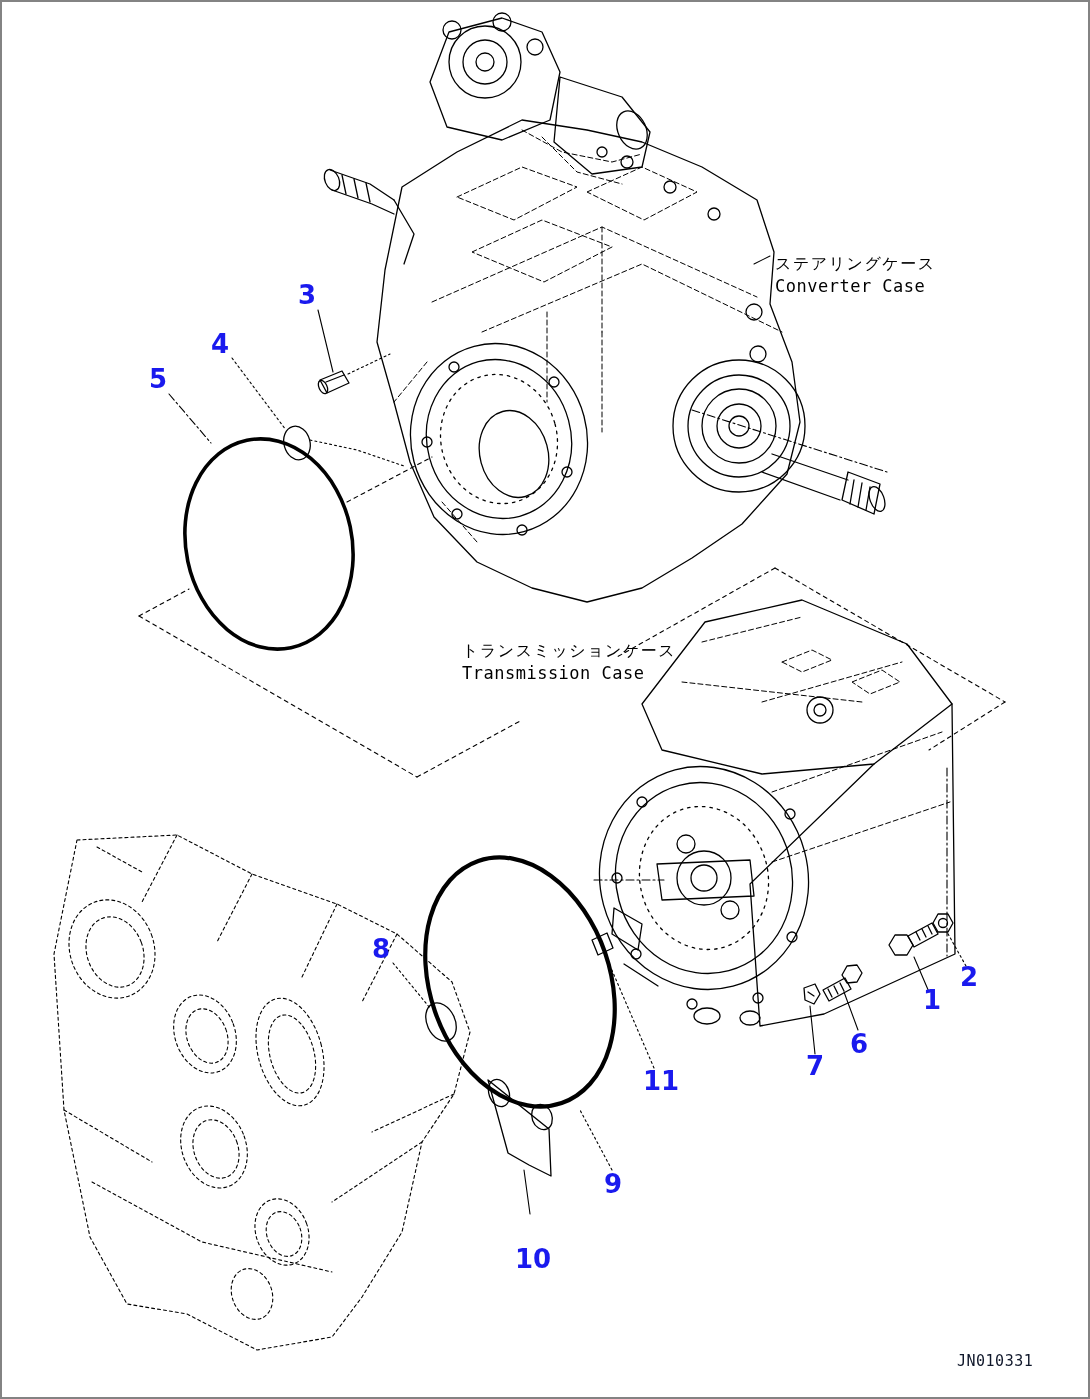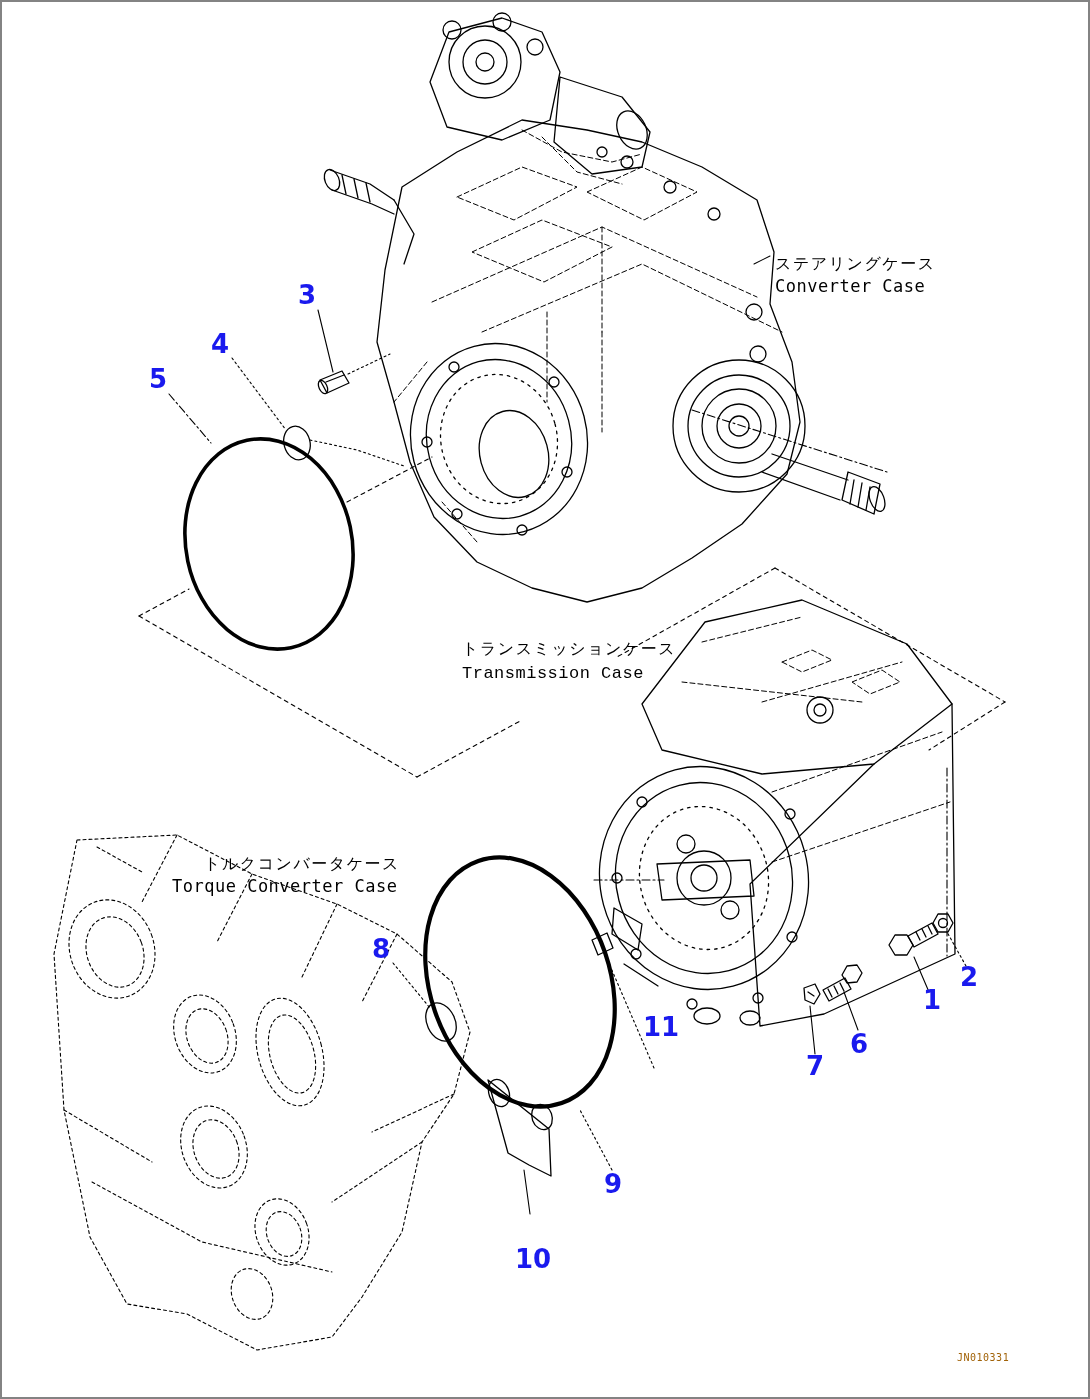--- a/index.html
+++ b/index.html
@@ -37,22 +37,22 @@
     position:absolute;
     color:#000;
     font-size:17px;
     line-height:23px;
     letter-spacing:0.5px;
     white-space:nowrap;
   }
   .lbl .jp{font-size:16px;letter-spacing:1.5px;text-align:center;}
   .docnum{
     position:absolute;
-    color:#a16207;
-    font-size:10px;
+    color:#0f172a;
+    font-size:15px;
     letter-spacing:0.5px;
     white-space:nowrap;
   }
 </style>
 </head>
 <body>
 
 <div class="page">
 
   <svg class="art" width="1090" height="1399" viewBox="0 0 1090 1399">
@@ -257,37 +257,33 @@
       <path class="dots" d="M346,372 L388,352"></path>
       <path class="leader" d="M752,262 L768,254"></path>
     </g>
   </svg>
 
   <div class="lbl" style="left:773px;top:250px;">
     <div class="jp">ステアリングケース</div>
     <div>Converter Case</div>
   </div>
 
-  <div class="lbl" style="left:460px;top:637px;font-family:Liberation Mono, monospace;">
+  <div class="lbl" style="left:460px;top:637px;">
     <div class="jp">トランスミッションケース</div>
     <div>Transmission Case</div>
   </div>
 
-  <div class="lbl" style="left:170px;top:850px;">
-    <div class="jp" style="padding-left:32px;">トルクコンバータケース</div>
-    <div>Torque Converter Case</div>
-  </div>
 
   <div class="callout" style="left:921px;top:985px;">1</div>
   <div class="callout" style="left:958px;top:962px;">2</div>
   <div class="callout" style="left:296px;top:280px;">3</div>
   <div class="callout" style="left:209px;top:329px;">4</div>
   <div class="callout" style="left:147px;top:364px;">5</div>
   <div class="callout" style="left:848px;top:1029px;">6</div>
   <div class="callout" style="left:804px;top:1051px;">7</div>
   <div class="callout" style="left:370px;top:934px;">8</div>
   <div class="callout" style="left:602px;top:1169px;">9</div>
   <div class="callout" style="left:513px;top:1214px;margin-top:30px;">10</div>
-  <div class="callout" style="left:641px;top:1012px;">11</div>
+  <div class="callout" style="left:641px;top:1066px;">11</div>
 
   <div class="docnum" style="left:955px;top:1350px;">JN010331</div>
 
 </div>
 
 </body></html>

